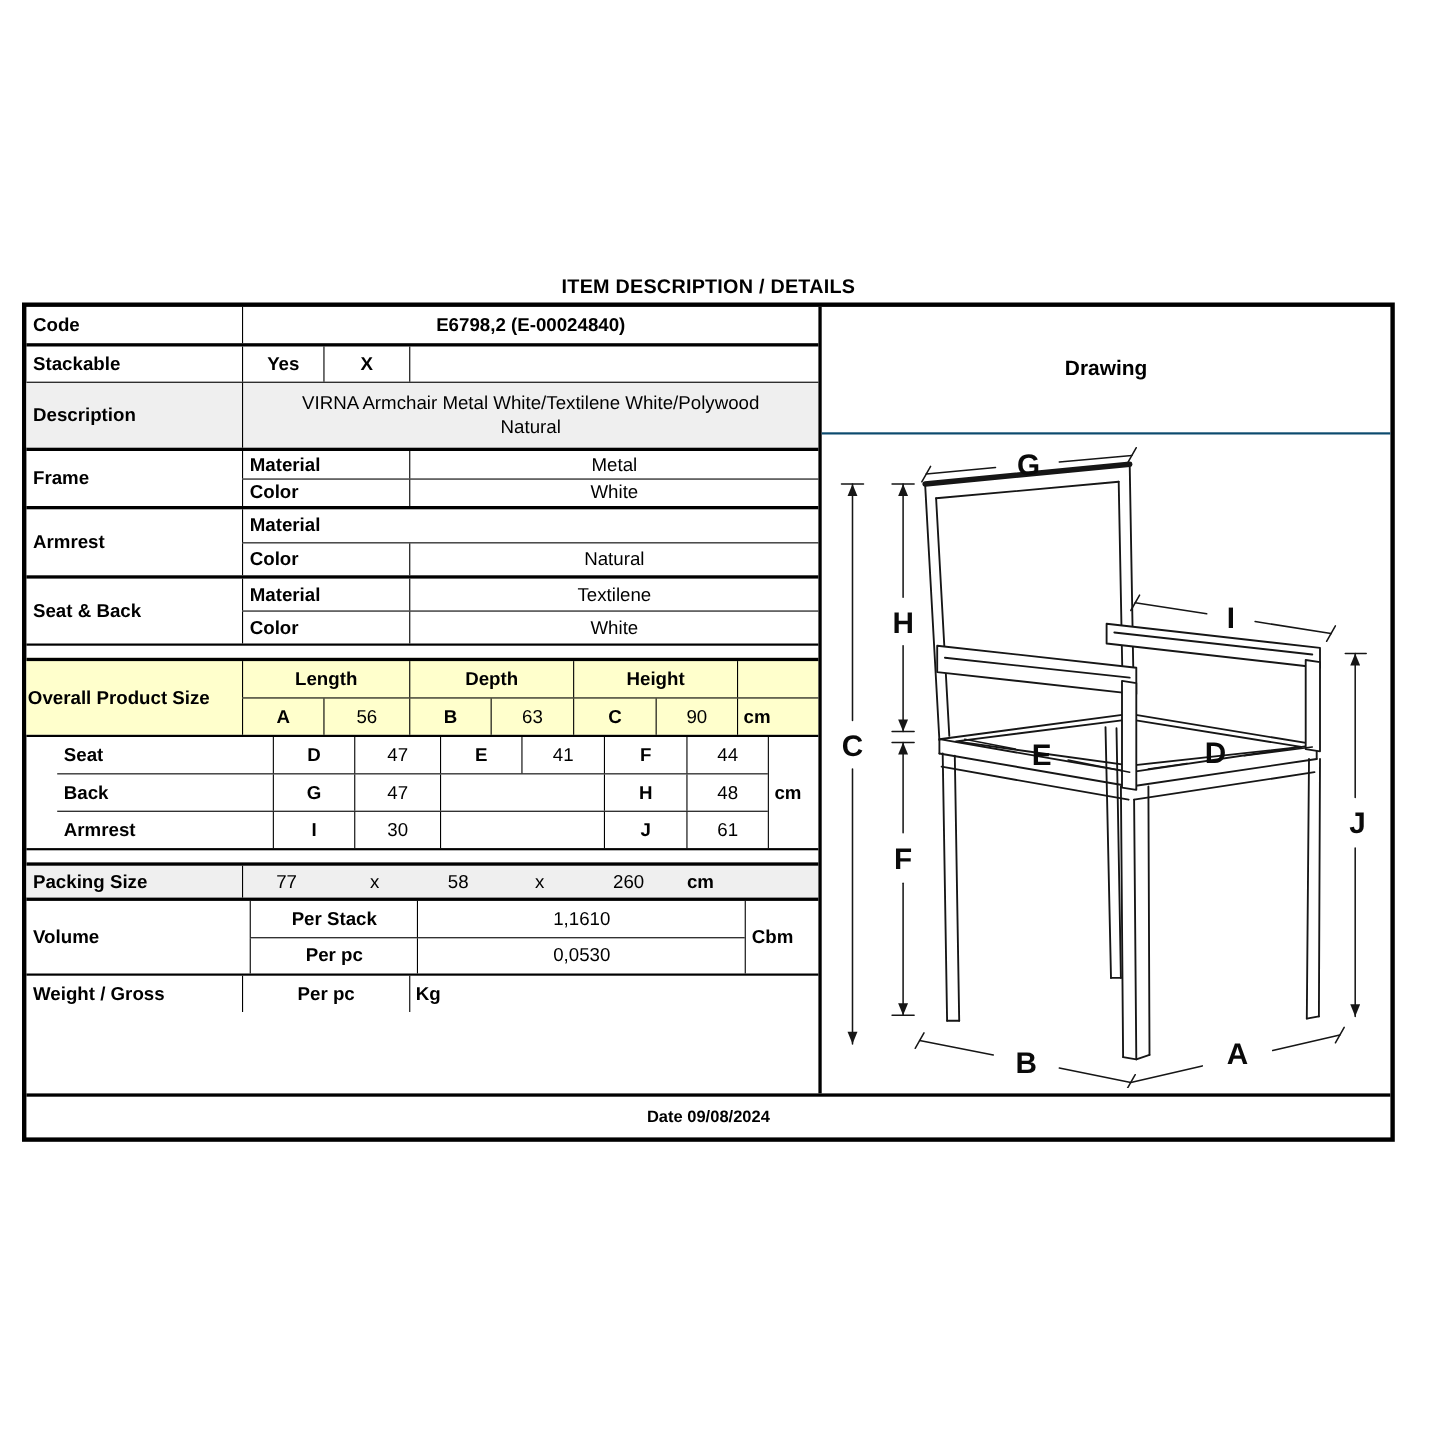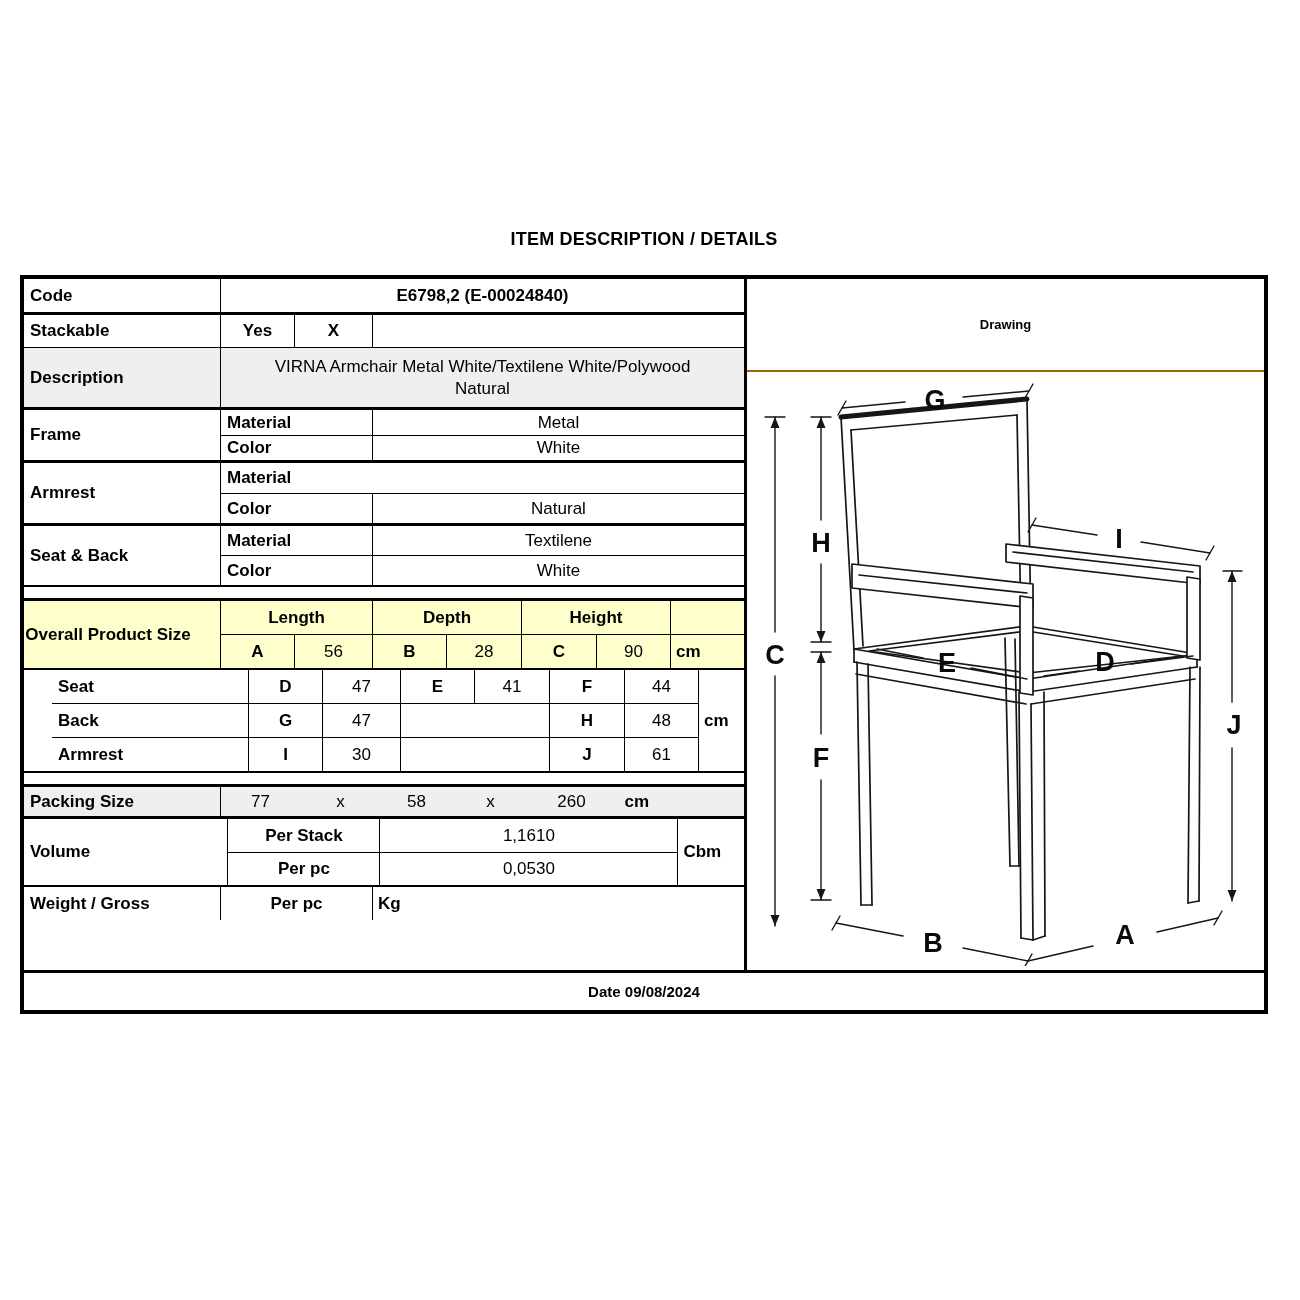--- a/index.html
+++ b/index.html
@@ -1,18 +1,18 @@
 <!DOCTYPE html>
 <html><head>
 <meta charset="utf-8">
 <style>
   html,body{margin:0;padding:0;background:#fff;}
   .sheet{position:relative;width:1300px;height:1300px;background:#fff;
          font-family:"Liberation Sans","DejaVu Sans",sans-serif;color:#000;}
-  .title{position:absolute;left:20px;top:229px;width:1248px;text-align:center;
+  .title{position:absolute;left:20px;top:250px;width:1248px;text-align:center;
          font-size:18px;font-weight:bold;letter-spacing:.2px;}
   .tbl{position:absolute;left:20px;top:275px;width:1248px;border:4px solid #000;
        background:#fff;box-sizing:border-box;}
   .body{display:flex;}
   .left{width:720px;}
   .right{width:520px;border-left:3px solid #000;box-sizing:border-box;
          display:flex;flex-direction:column;}
   .r{display:flex;border-top:1px solid #000;box-sizing:border-box;}
   .r.t0{border-top:none;}
   .r.t2{border-top-width:2px;}
@@ -24,23 +24,23 @@
   .c.unit{justify-content:flex-start;padding-left:5px;font-weight:bold;}
   .b{font-weight:bold;}
   .inner{display:flex;flex-direction:column;flex:1;padding-left:28px;}
   .ir{display:flex;flex:1;}
   .ir + .ir{border-top:1px solid #000;}
   .gray{background:#EFEFEF;}
   .yellow{background:#FFFFCC;}
   .desc-inner{display:block;width:474px;text-align:center;}
   .pslots{display:flex;width:524px;align-items:center;}
   .pslots .s{display:flex;justify-content:center;font-size:17px;}
-  .drawing-header{height:93px;border-bottom:2px solid #a16207;box-sizing:border-box;
+  .drawing-header{height:116px;border-bottom:2px solid #0c4a6e;box-sizing:border-box;
                   display:flex;align-items:center;justify-content:center;
-                  font-weight:bold;font-size:13px;}
+                  font-weight:bold;font-size:19px;}
   .drawing-area{flex:1;position:relative;}
   .daterow{height:40px;border-top:3px solid #000;box-sizing:border-box;display:flex;
            align-items:center;justify-content:center;font-weight:bold;font-size:15px;}
   svg .chair{stroke:#161616;fill:none;stroke-width:1.7;stroke-linecap:round;stroke-linejoin:round;}
   svg .thick{stroke-width:5;}
   svg .wfill{fill:#ffffff;}
   svg .dim{stroke:#161616;fill:none;stroke-width:1.4;stroke-linecap:round;}
   svg .arr{fill:#161616;stroke:none;}
   svg text{font-family:"Liberation Sans","DejaVu Sans",sans-serif;font-weight:bold;
            font-size:27px;fill:#0a0a0a;}
@@ -126,21 +126,21 @@
             <div class="ir">
               <div class="c b" style="width:152px">Length</div>
               <div class="c b" style="width:149px">Depth</div>
               <div class="c b" style="width:149px">Height</div>
               <div class="c" style="width:74px"></div>
             </div>
             <div class="ir">
               <div class="c b" style="width:74px">A</div>
               <div class="c" style="width:78px">56</div>
               <div class="c b" style="width:74px">B</div>
-              <div class="c" style="width:75px">28</div>
+              <div class="c" style="width:75px">63</div>
               <div class="c b" style="width:75px">C</div>
               <div class="c" style="width:74px">90</div>
               <div class="c unit" style="width:74px">cm</div>
             </div>
           </div>
         </div>
 
         <div class="r t2" style="height:103px">
           <div class="inner" style="flex:0 0 646px">
             <div class="ir">

